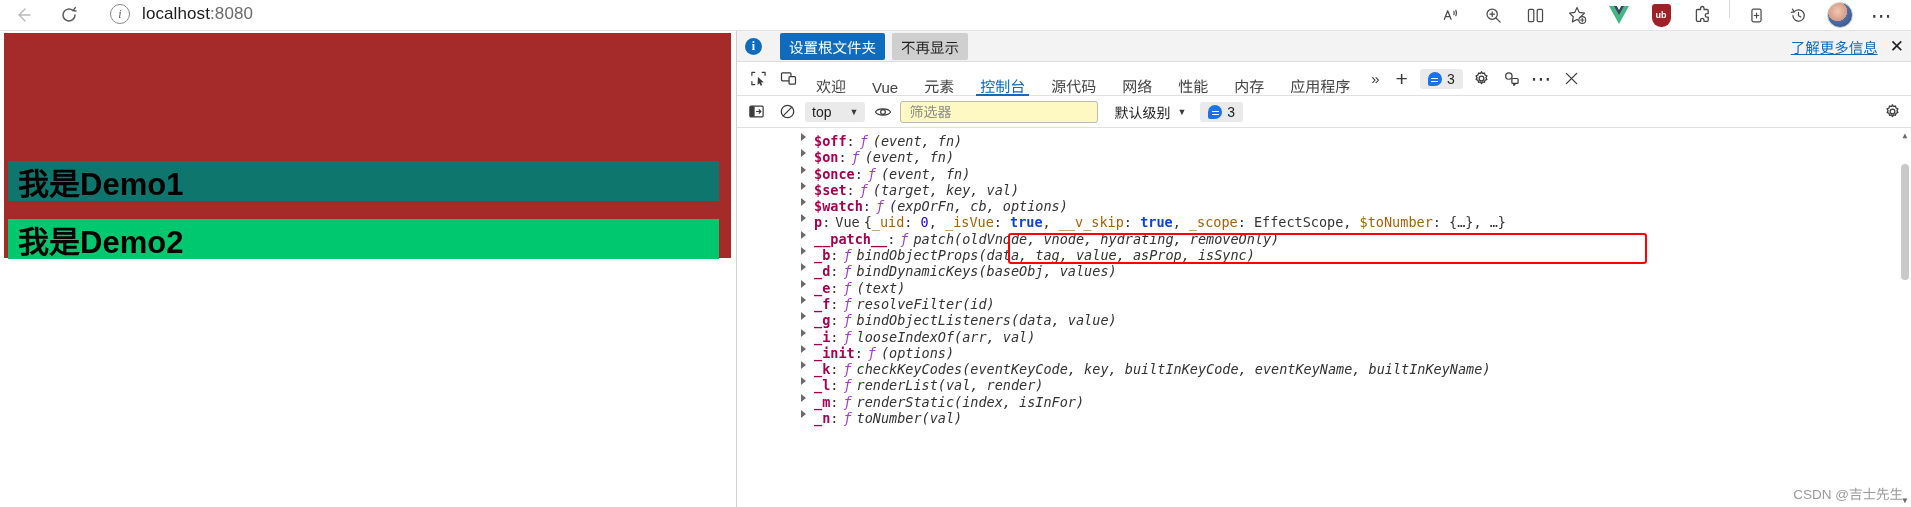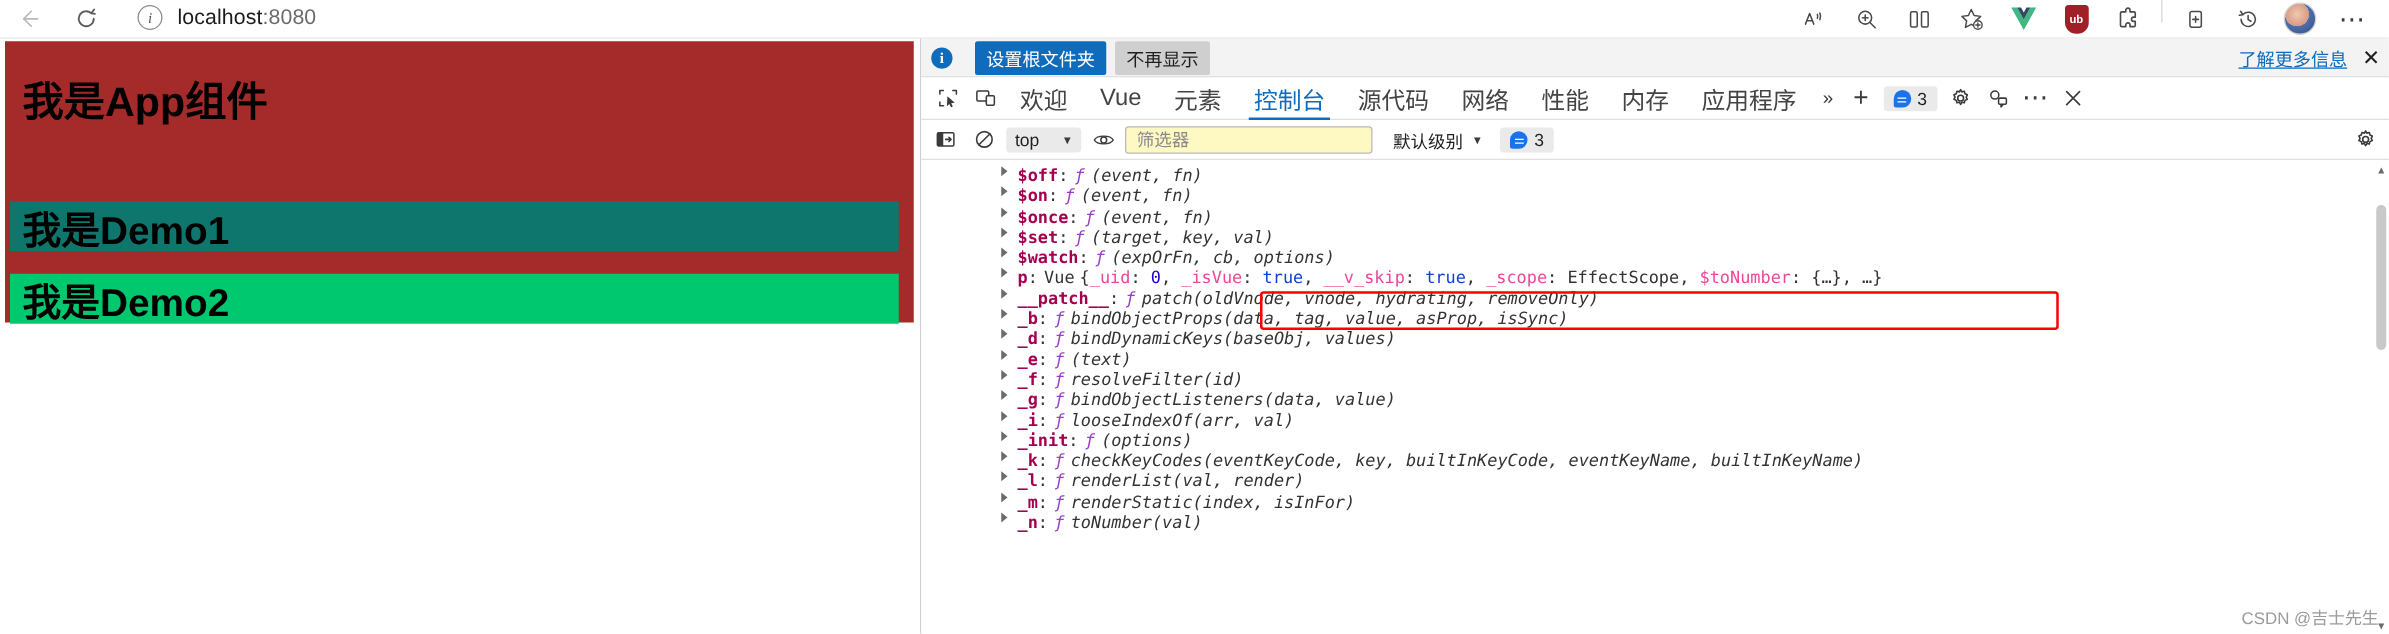--- a/index.html
+++ b/index.html
@@ -121,22 +121,22 @@
   .infobar-close { margin-left:12px; font-size:17px; color:#1f1f1f; line-height:1; }
 
   
   .tabstrip {
     position:absolute; left:0; top:31px; width:1175px; height:34px;
     background:#ffffff; border-bottom:1px solid #e0e0e0;
     display:flex; align-items:center; padding-left:6px;
   }
   .tool-ic { width:30px; height:30px; display:flex; align-items:center; justify-content:center; color:#3b3b3b; }
   .dt-tab {
-    position:relative; height:34px; display:flex; align-items:center;
-    padding:0 13px; font-size:19px; color:#444; white-space:nowrap;
+    position:relative; height:34px; display:flex; align-items:flex-end;
+    padding:0 13px; font-size:15px; color:#444; white-space:nowrap;
   }
   .dt-tab.active { color:#0f6cbd; }
   .dt-tab.active::after {
     content:""; position:absolute; left:9px; right:9px; bottom:0; height:2px; background:#0f6cbd;
   }
   .chev { font-size:15px; color:#3b3b3b; padding:0 8px; }
   .plus { font-size:21px; color:#3b3b3b; padding:0 8px; line-height:1; font-weight:300; }
   .msg-badge {
     display:flex; align-items:center; gap:5px;
     background:#eaeaea; border-radius:3px; padding:2px 8px; margin:0 4px;
@@ -187,22 +187,22 @@
   .arrow {
     width:0; height:0; border-left:5px solid #6b6b6b;
     border-top:4px solid transparent; border-bottom:4px solid transparent;
     margin-right:8px; flex:0 0 auto;
   }
   .k-prop { color:#a4004f; font-weight:bold; font-style:normal; }
   .k-colon { color:#333; margin-right:5px; }
   .k-f { color:#9b3ec9; font-style:italic; margin-right:5px; }
   .k-sig { color:#333; font-style:italic; }
   .k-class { color:#333; font-style:normal; margin-right:4px; }
-  .k-name { color:#ec4899; }
-  .k-bool { color:#0b42d4; }
+  .k-name { color:#a16207; }
+  .k-bool { color:#0b42d4;font-weight:bold; }
   .k-num { color:#1c00cf; }
   .k-plain { color:#333; }
 
   
   .annot-box {
     position:absolute; left:271px; top:105px; width:639px; height:31px;
     border:2.5px solid #ff0000; border-radius:3px; pointer-events:none;
   }
 
   
@@ -309,21 +309,20 @@
       </div>
       <div class="cr-btn">
         <span class="dots">⋯</span>
       </div>
     </div>
   </div>
   <div class="chrome-divider"></div>
 
   <div class="viewport">
     <div class="app-panel">
-      <div class="app-title">我是App组件</div>
       <div class="demo-box demo1">
         <span class="demo-title">我是Demo1</span>
       </div>
       <div class="demo-box demo2">
         <span class="demo-title">我是Demo2</span>
       </div>
     </div>
   </div>
 
   <div class="devtools">

